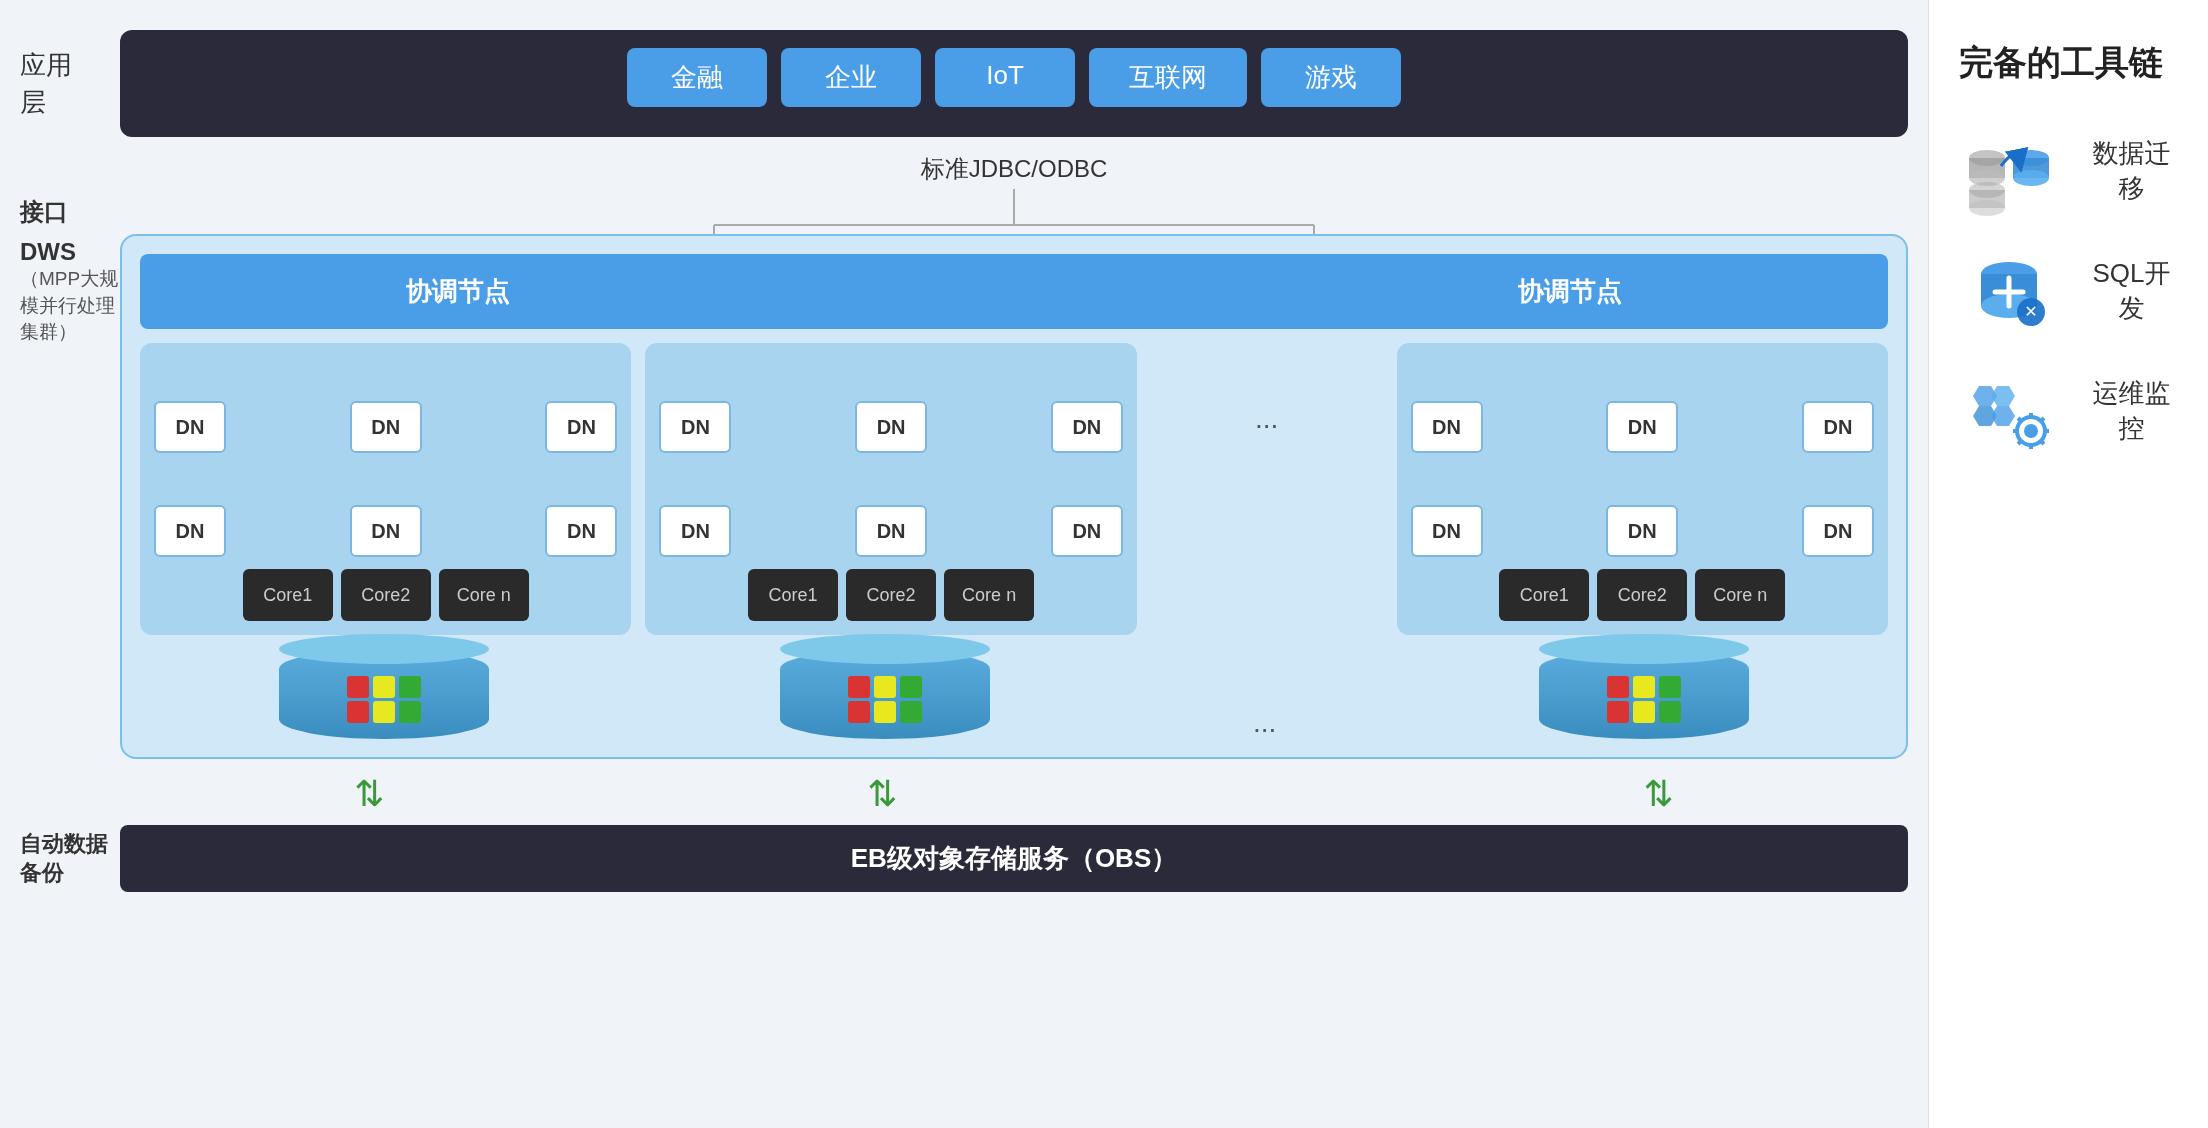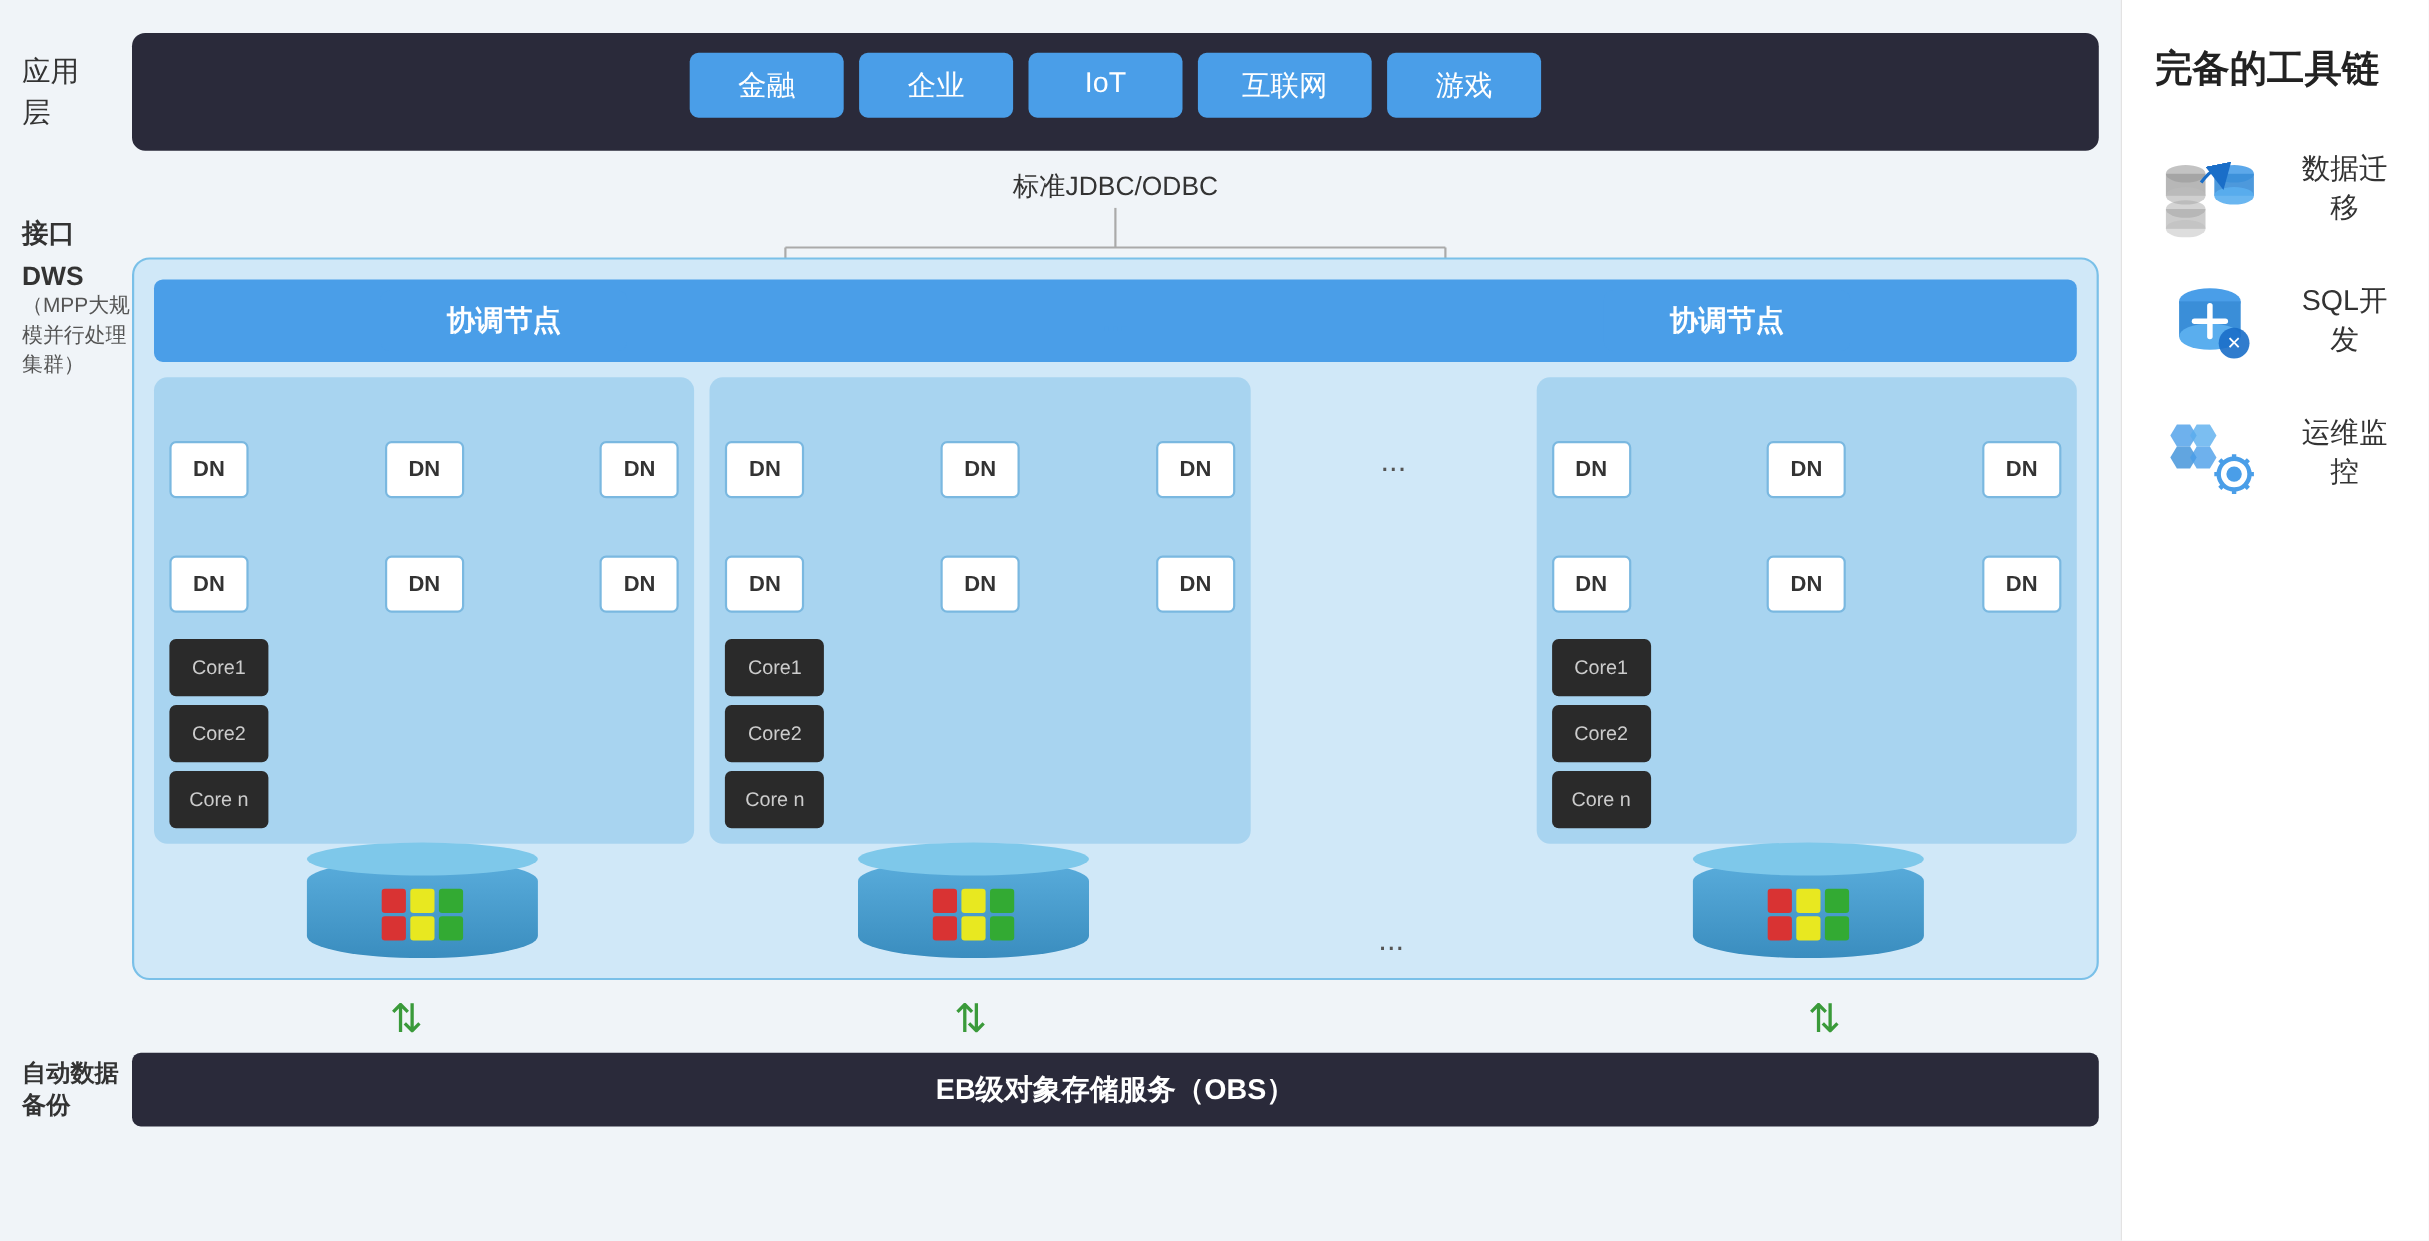--- a/index.html
+++ b/index.html
@@ -199,22 +199,21 @@
       align-items: center;
       justify-content: center;
       font-size: 20px;
       font-weight: bold;
       color: #333;
     }
     .core-row {
       display: flex;
       gap: 8px;
       justify-content: center;
-      margin-top: 16px;
-      flex-direction: column;
+      margin-top: 4px;
     }
     .core-box {
       background: #2a2a2a;
       border-radius: 6px;
       width: 90px;
       height: 52px;
       display: flex;
       align-items: center;
       justify-content: center;
       font-size: 18px;

